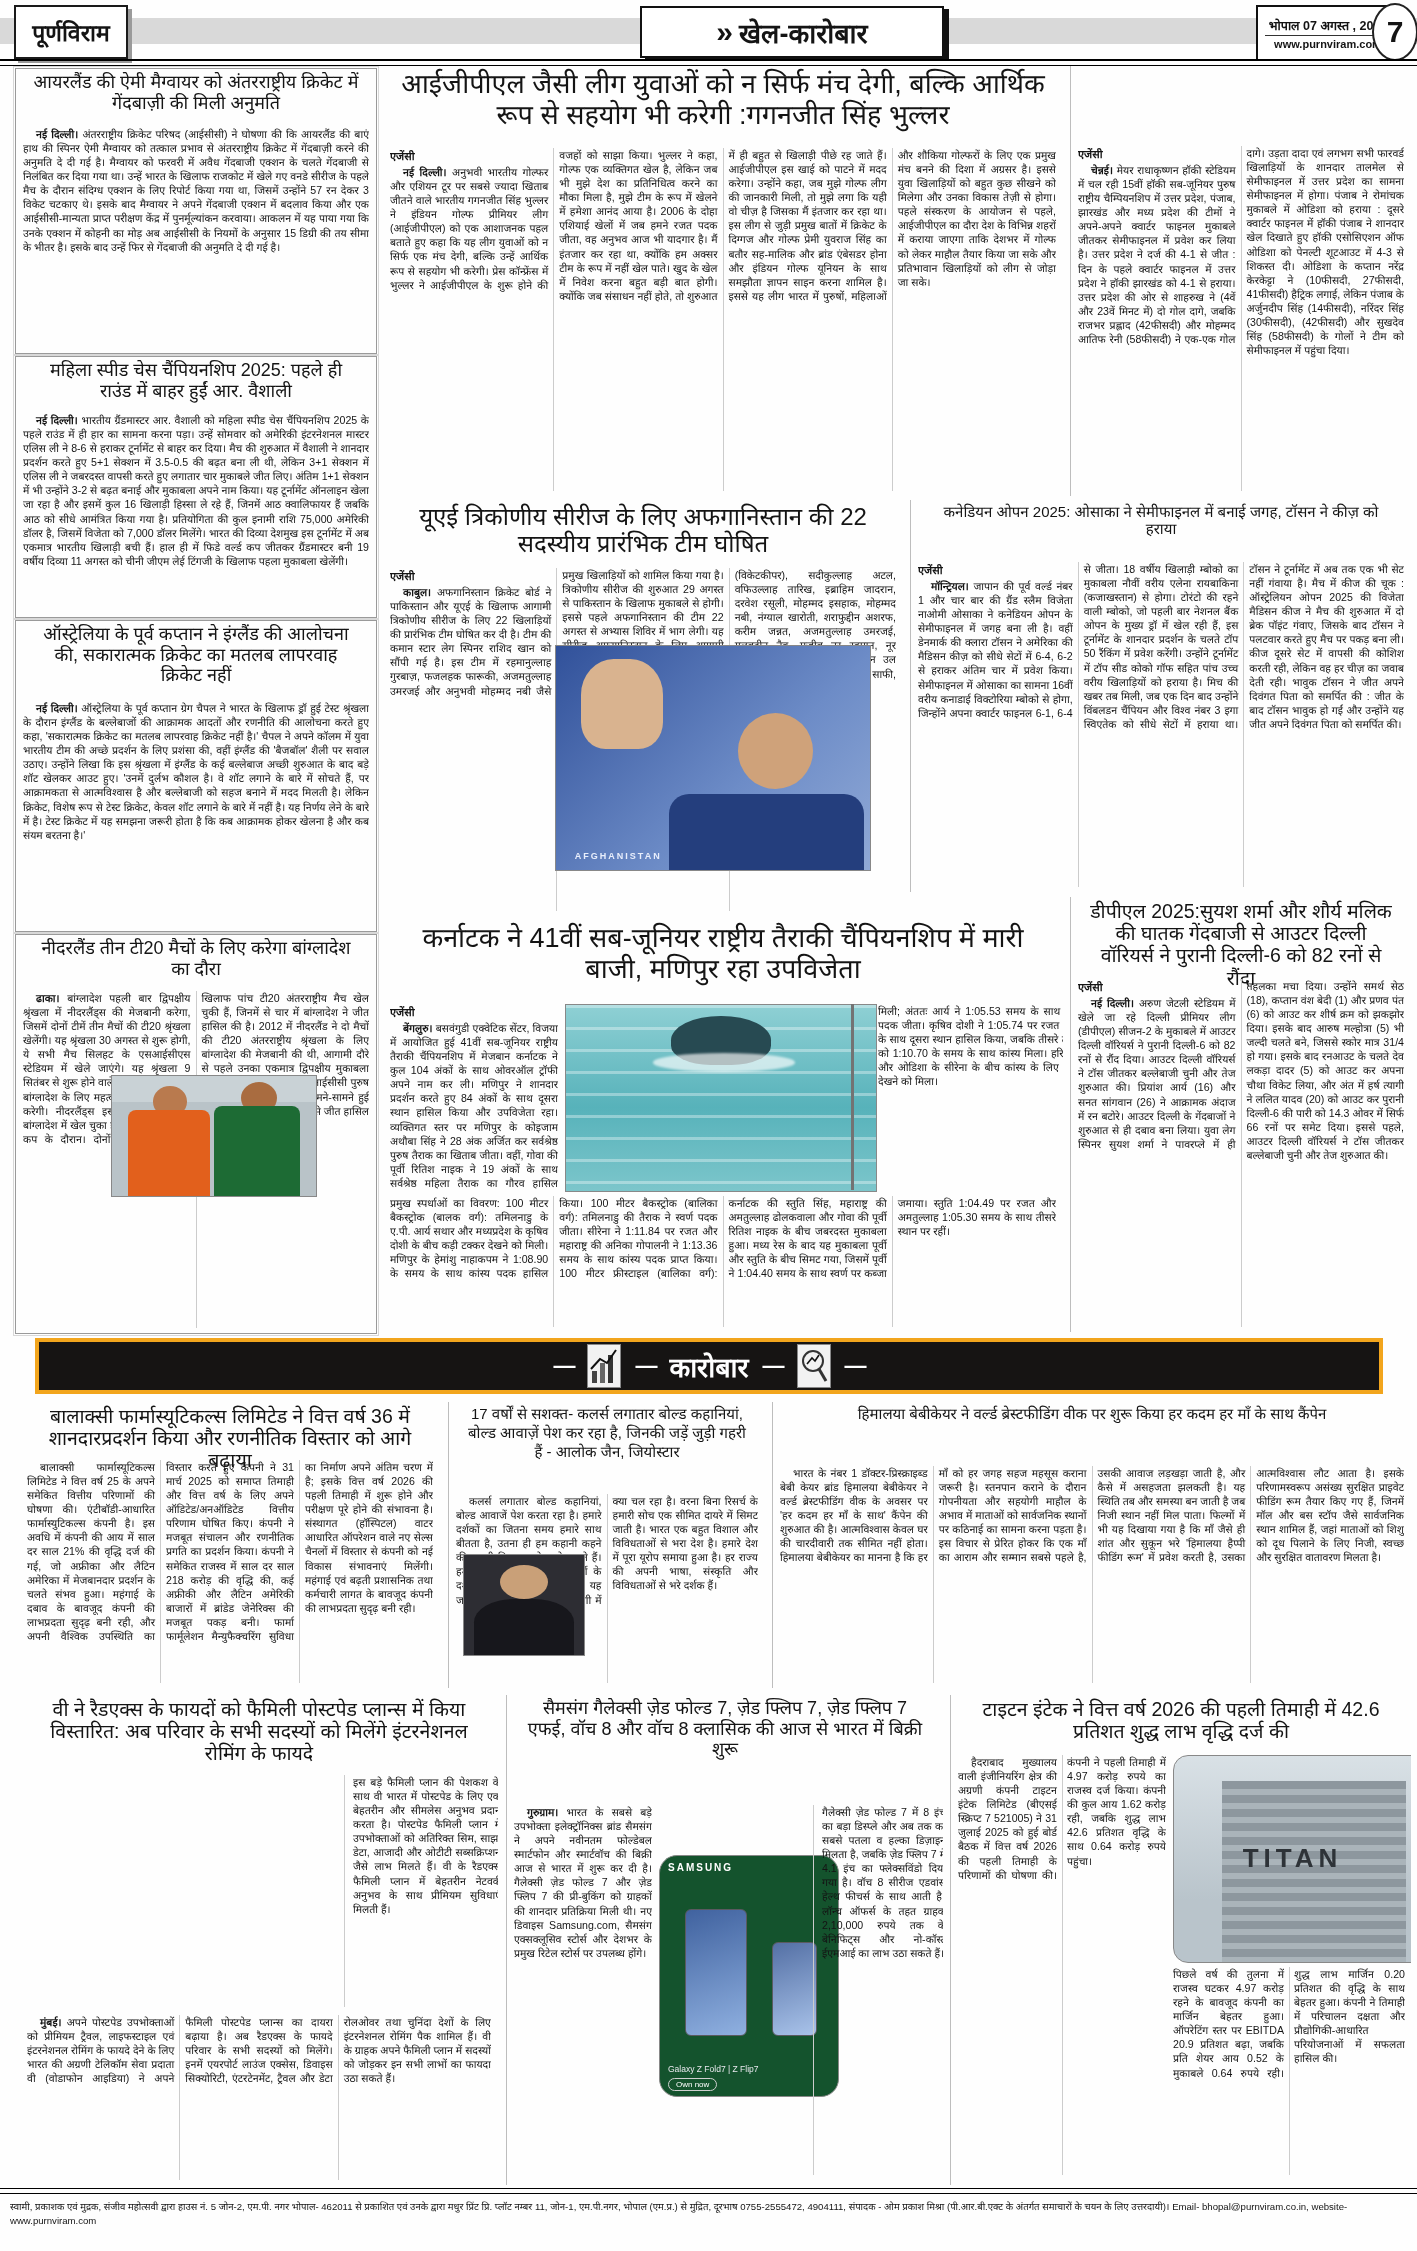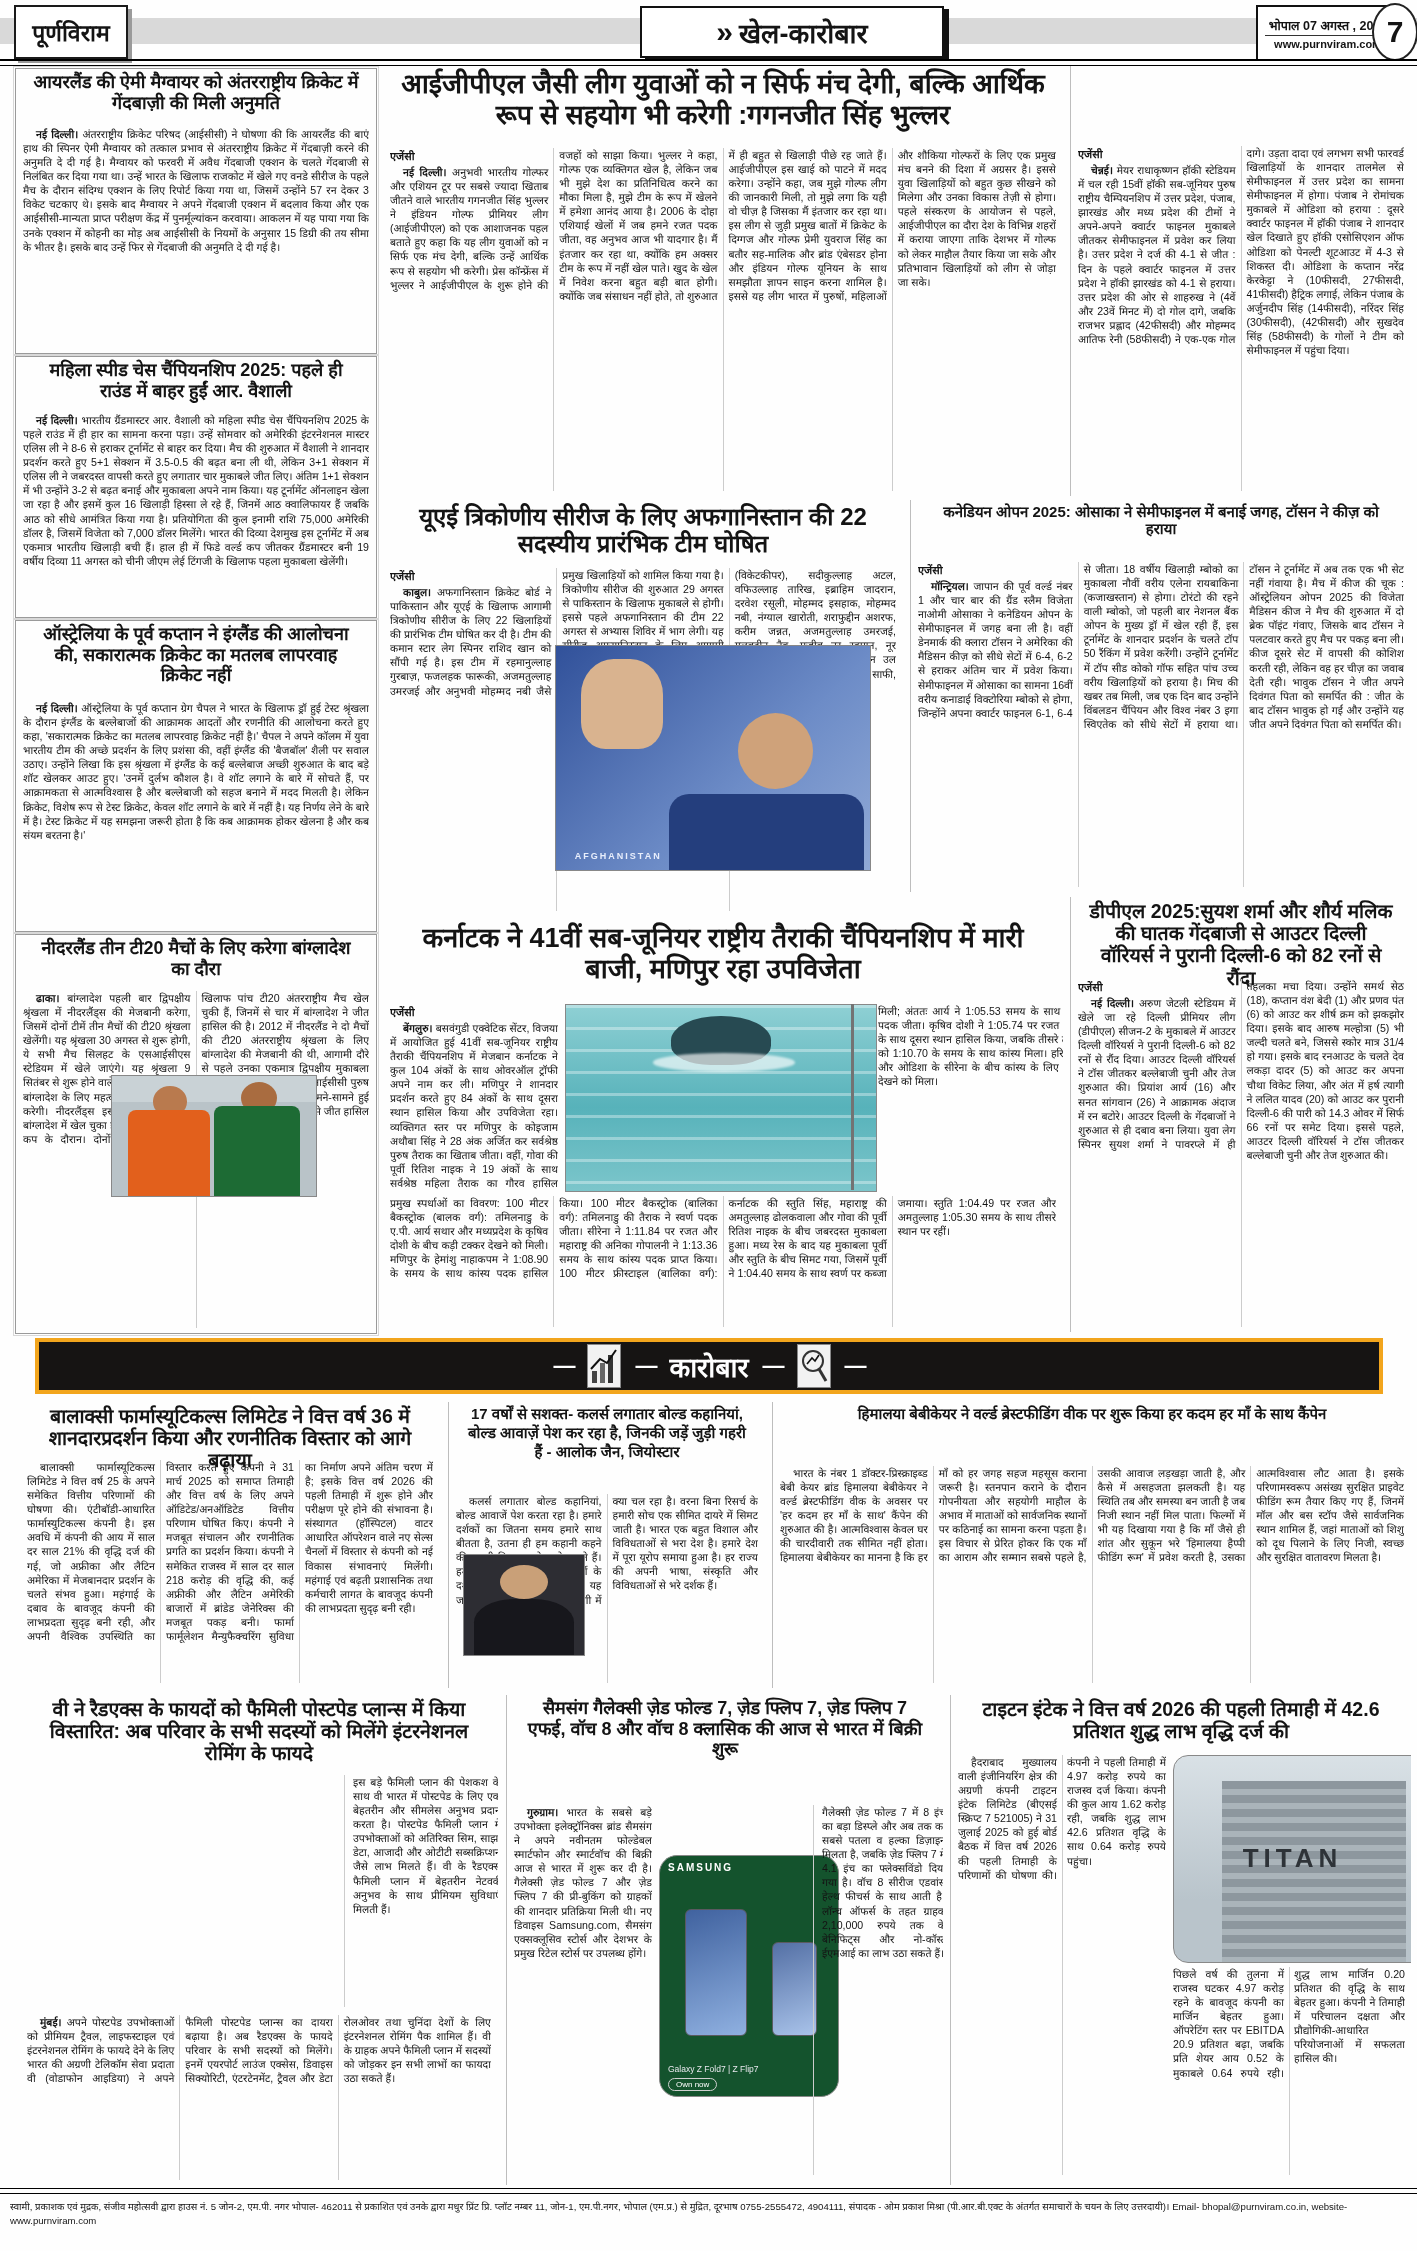--- a/index.html
+++ b/index.html
@@ -18,21 +18,21 @@
             display:flex;flex-direction:column;align-items:center;justify-content:center;}
   .date-box .d1{font-size:12.5px;font-weight:700;border-bottom:1px solid #333;padding:1px 4px;}
   .date-box .d2{font-size:11px;font-weight:700;padding-top:2px;}
   .page-circ{position:absolute;left:1372px;top:3px;width:42px;height:54px;border:2px solid #222;border-radius:50%;
              background:#fff;display:flex;align-items:center;justify-content:center;font-size:30px;font-weight:700;}
   .head-rule{position:absolute;left:0;top:59px;width:1417px;height:4px;border-top:2px solid #000;border-bottom:1px solid #000;}
   
   .art{position:absolute;overflow:hidden;background:#fefefe;}
   .boxed{border:1px solid #9a9a9a;outline:1px solid #d8d8d8;outline-offset:1px;}
   .vline{border-left:1px solid #bdbdbd;}
-  .hl{font-weight:700;text-align:center;line-height:1.14;margin:3px 16px 4px;}
+  .hl{font-weight:400;text-align:center;line-height:1.14;margin:3px 16px 4px;}
   .h-xl{font-size:27px;}
   .h-l{font-size:24px;}
   .h-ml{font-size:15px;}
   .h-m{font-size:19.5px;}
   .h-s{font-size:18px;}
   .h-xs{font-size:15px;line-height:1.25;}
   .bodyw{position:absolute;left:7px;right:7px;bottom:5px;overflow:hidden;
          column-gap:11px;column-rule:1px solid #cccccc;}
   .cols2{column-count:2}.cols3{column-count:3}.cols4{column-count:4}
   .bt{font-size:10.6px;line-height:1.33;text-align:justify;margin:0;text-indent:13px;}

